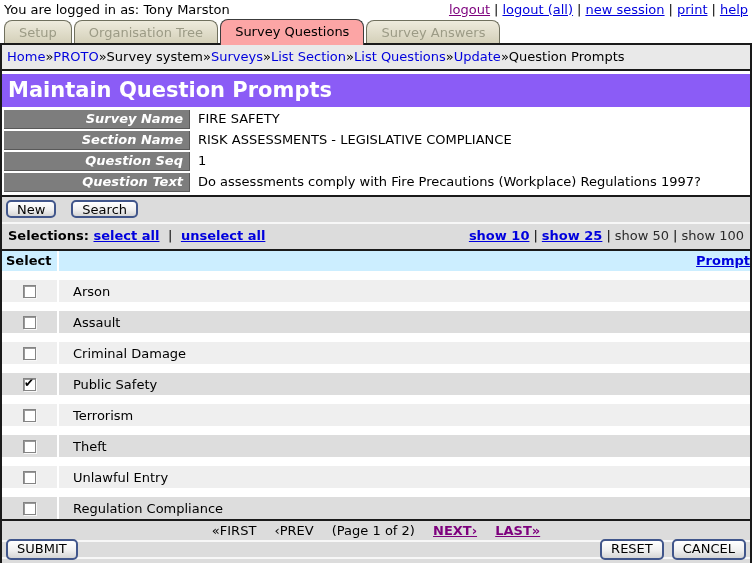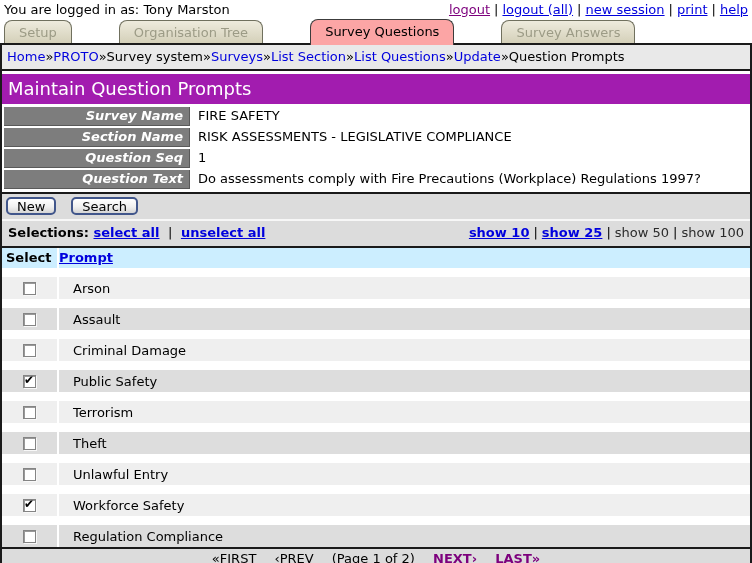--- a/index.html
+++ b/index.html
@@ -11,42 +11,42 @@
   }
   a { cursor: pointer; }
 
   
   .topbar { height: 17px; display: flex; justify-content: space-between; align-items: center; padding: 1px 4px 0 4px; }
   .toplinks a { color: #0000dd; text-decoration: underline; }
   .toplinks a.visited { color: #7d007d; }
   .pipe { margin: 0 4px; color: #000; }
 
   
-  .tabbar { position: relative; height: 28px; display: flex; align-items: flex-end; padding-left: 4px; gap: 45px; }
+  .tabbar { position: relative; height: 28px; display: flex; align-items: flex-end; padding-left: 4px; }
   .tabbar::before { content: ""; position: absolute; left: 0; bottom: 0; width: 100%; height: 2px; background: #1a1a1a; }
   .tab {
     position: relative; z-index: 1; margin: 0 2px 2px 0; padding: 4px 14px 3px;
     background: linear-gradient(#eeebdd, #d4d0b9); color: #9c9b86;
     border: 1px solid #70705e; border-bottom: none; border-radius: 8px 8px 0 0; cursor: pointer;
   }
   .tab.active {
     z-index: 2; margin-bottom: 0; padding-bottom: 6px; background: #fca5a5; color: #000;
     border-color: #3c3c3c;
   }
 
   
   .frame { border: 2px solid #1a1a1a; border-top: none; height: 518px; background: #fff; }
 
   .breadcrumb { background: #e9e9e9; padding: 4px 5px 5px; border-bottom: 2px solid #1a1a1a; white-space: nowrap; }
   .breadcrumb a { color: #0000dd; text-decoration: none; }
   .bc-sep { color: #000; }
 
   .gap3 { height: 3px; background: #fff; }
 
-  .titlebar { background: #a21caf; color: #fff; font-weight: normal; font-size: 18px; padding: 4px 6px 5px; }
+  .titlebar { background: #8b5cf6; color: #fff; font-weight: bold; font-size: 21px; padding: 4px 6px 5px; }
 
   .fields { padding: 3px 0 1px 2px; background: #fff; }
   .frow { display: flex; margin-bottom: 2px; }
   .flabel {
     width: 186px; background: #7d7d7d; color: #fff; font-weight: bold; font-style: italic;
     text-align: right; padding: 1px 6px 2px; border-right: 1px solid #595959; border-bottom: 1px solid #595959;
   }
   .fvalue { padding: 1px 0 2px 8px; white-space: nowrap; }
 
   .sep { height: 2px; background: #1a1a1a; }
@@ -60,21 +60,21 @@
   }
 
   .selections { background: #dcdcdc; padding: 4px 6px 5px; display: flex; justify-content: space-between; font-weight: bold; height: 25px; }
   .selections a { color: #0000dd; text-decoration: underline; font-weight: bold; }
   .show-plain { font-weight: normal; color: #2a2a2a; }
   .selections .pipe { font-weight: normal; }
 
   
   .grid-header { display: flex; background: #fff; height: 20px; }
   .hc-select { width: 55px; background: #cceeff; font-weight: bold; padding: 2px 0 0 4px; margin-right: 2px; }
-  .hc-prompt { flex: 1; background: #cceeff; text-align: left; padding: 2px 0 8px; }
+  .hc-prompt { flex: 1; background: #cceeff; text-align: right; padding: 2px 0 8px; }
   .hc-prompt a { color: #0000dd; font-weight: bold; text-decoration: underline; }
 
   .trow { display: flex; height: 22px; margin-top: 9px; }
   .c-select { width: 55px; margin-right: 2px; display: flex; align-items: center; justify-content: center; }
   .c-prompt { flex: 1; display: flex; align-items: center; padding-left: 14px; }
   .trow.odd  .c-select, .trow.odd  .c-prompt { background: #efefef; }
   .trow.even .c-select, .trow.even .c-prompt { background: #dddddd; }
 
   .cb {
     width: 13px; height: 13px; background: #fff; position: relative; cursor: pointer;
@@ -200,26 +200,20 @@
               <span class="cb"></span>
             </div>
             <div class="c-prompt">Theft</div>
           </div>
           <div class="trow odd">
             <div class="c-select">
               <span class="cb"></span>
             </div>
             <div class="c-prompt">Unlawful Entry</div>
           </div>
-          <div class="trow odd">
-            <div class="c-select">
-              <span class="cb checked"></span>
-            </div>
-            <div class="c-prompt">Workforce Safety</div>
-          </div>
           <div class="trow even">
             <div class="c-select">
               <span class="cb"></span>
             </div>
             <div class="c-prompt">Regulation Compliance</div>
           </div>
         </div>
     </div>
 
     <div class="sep"></div>

